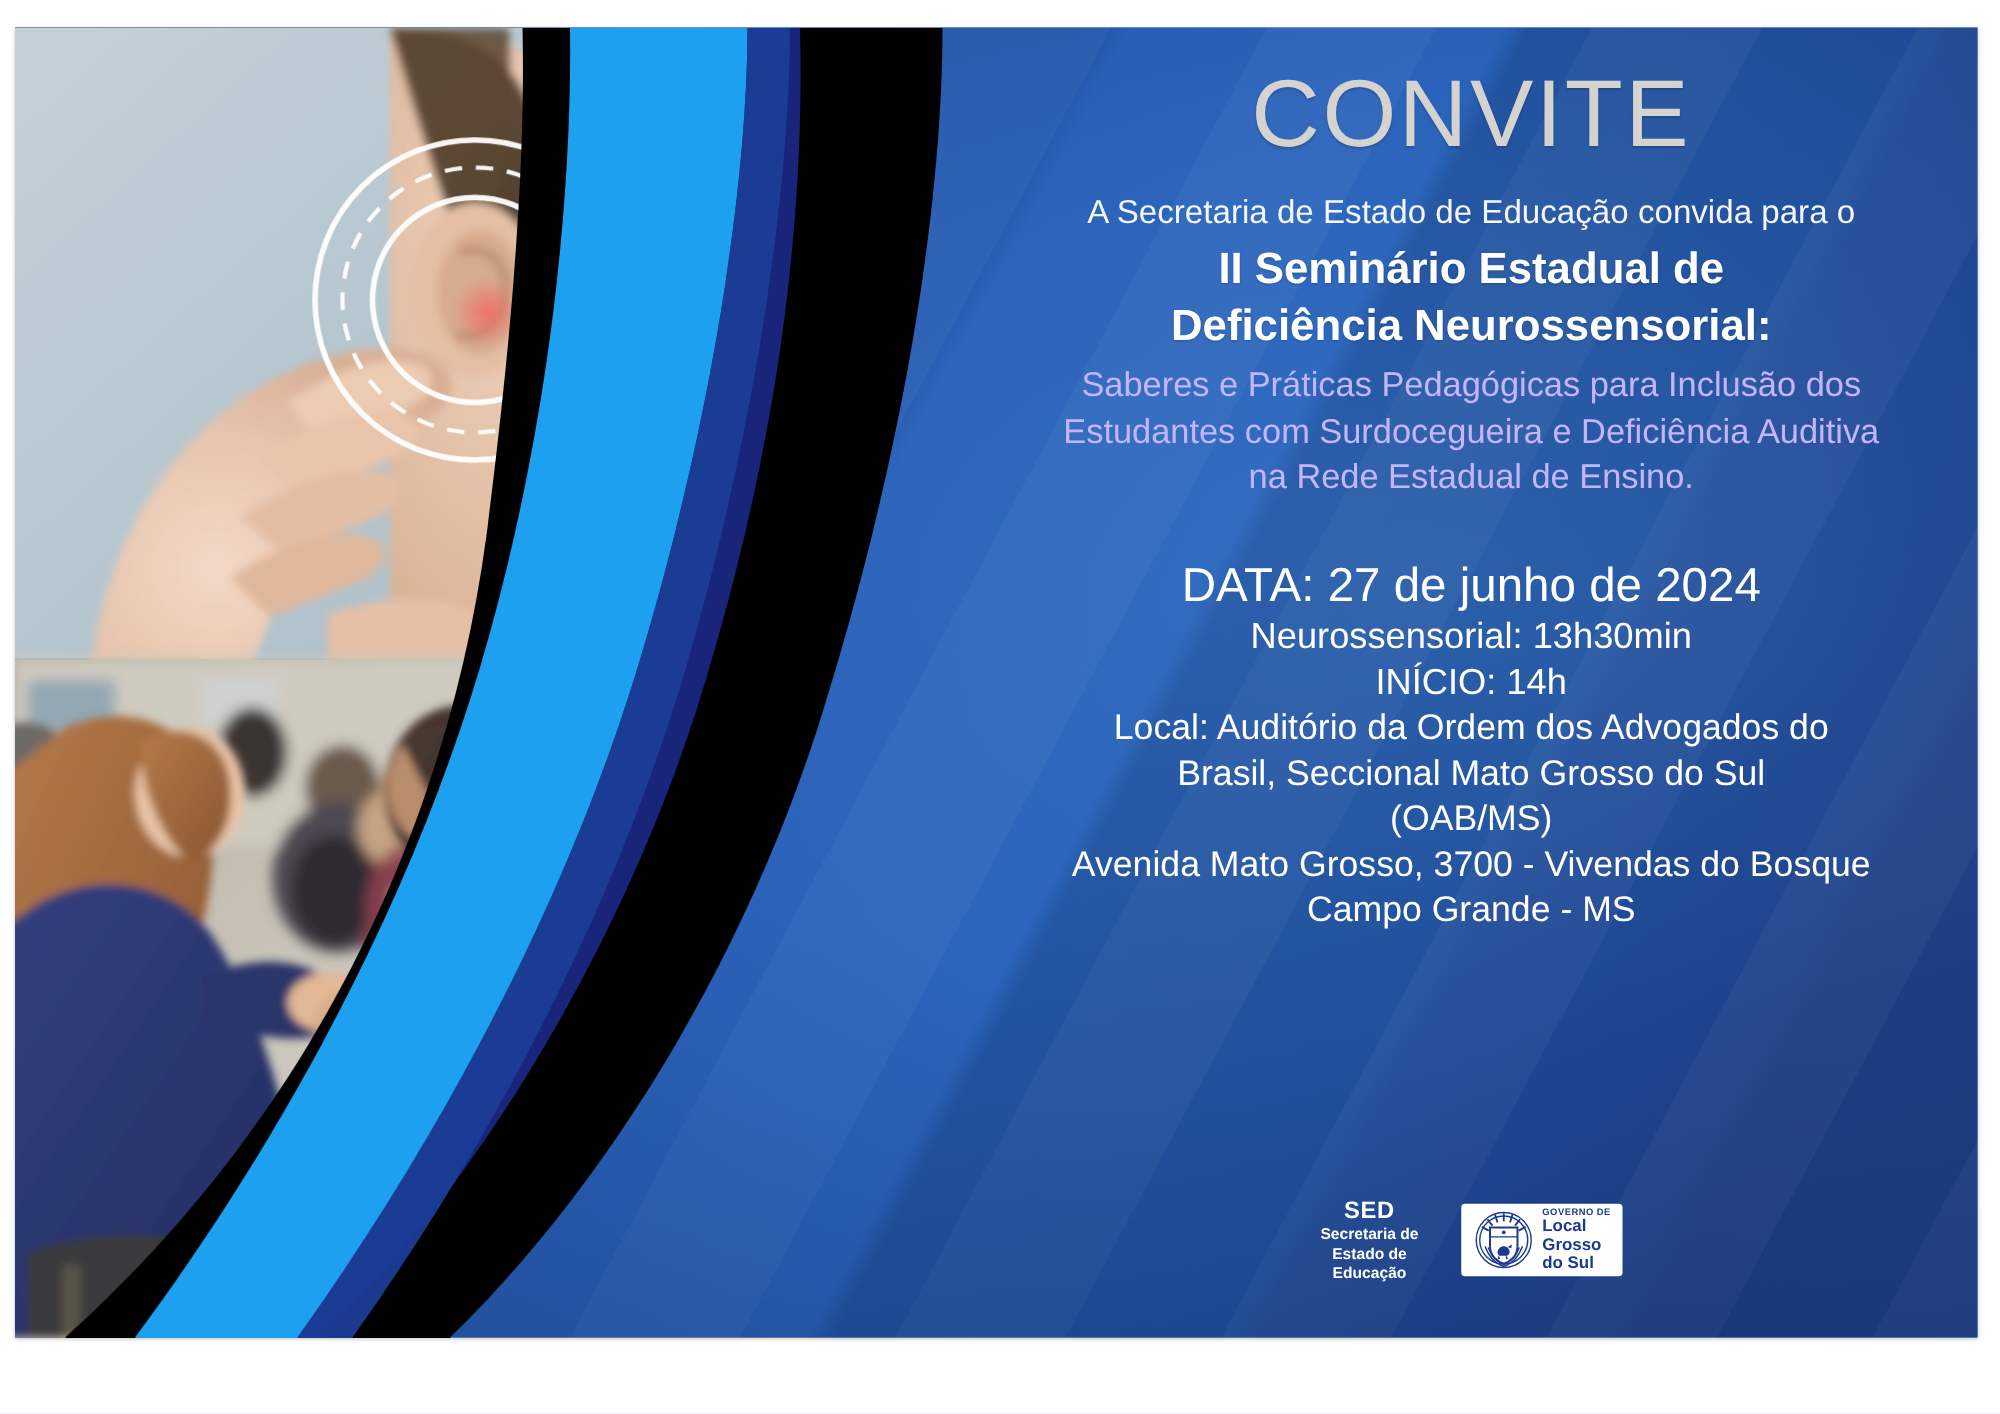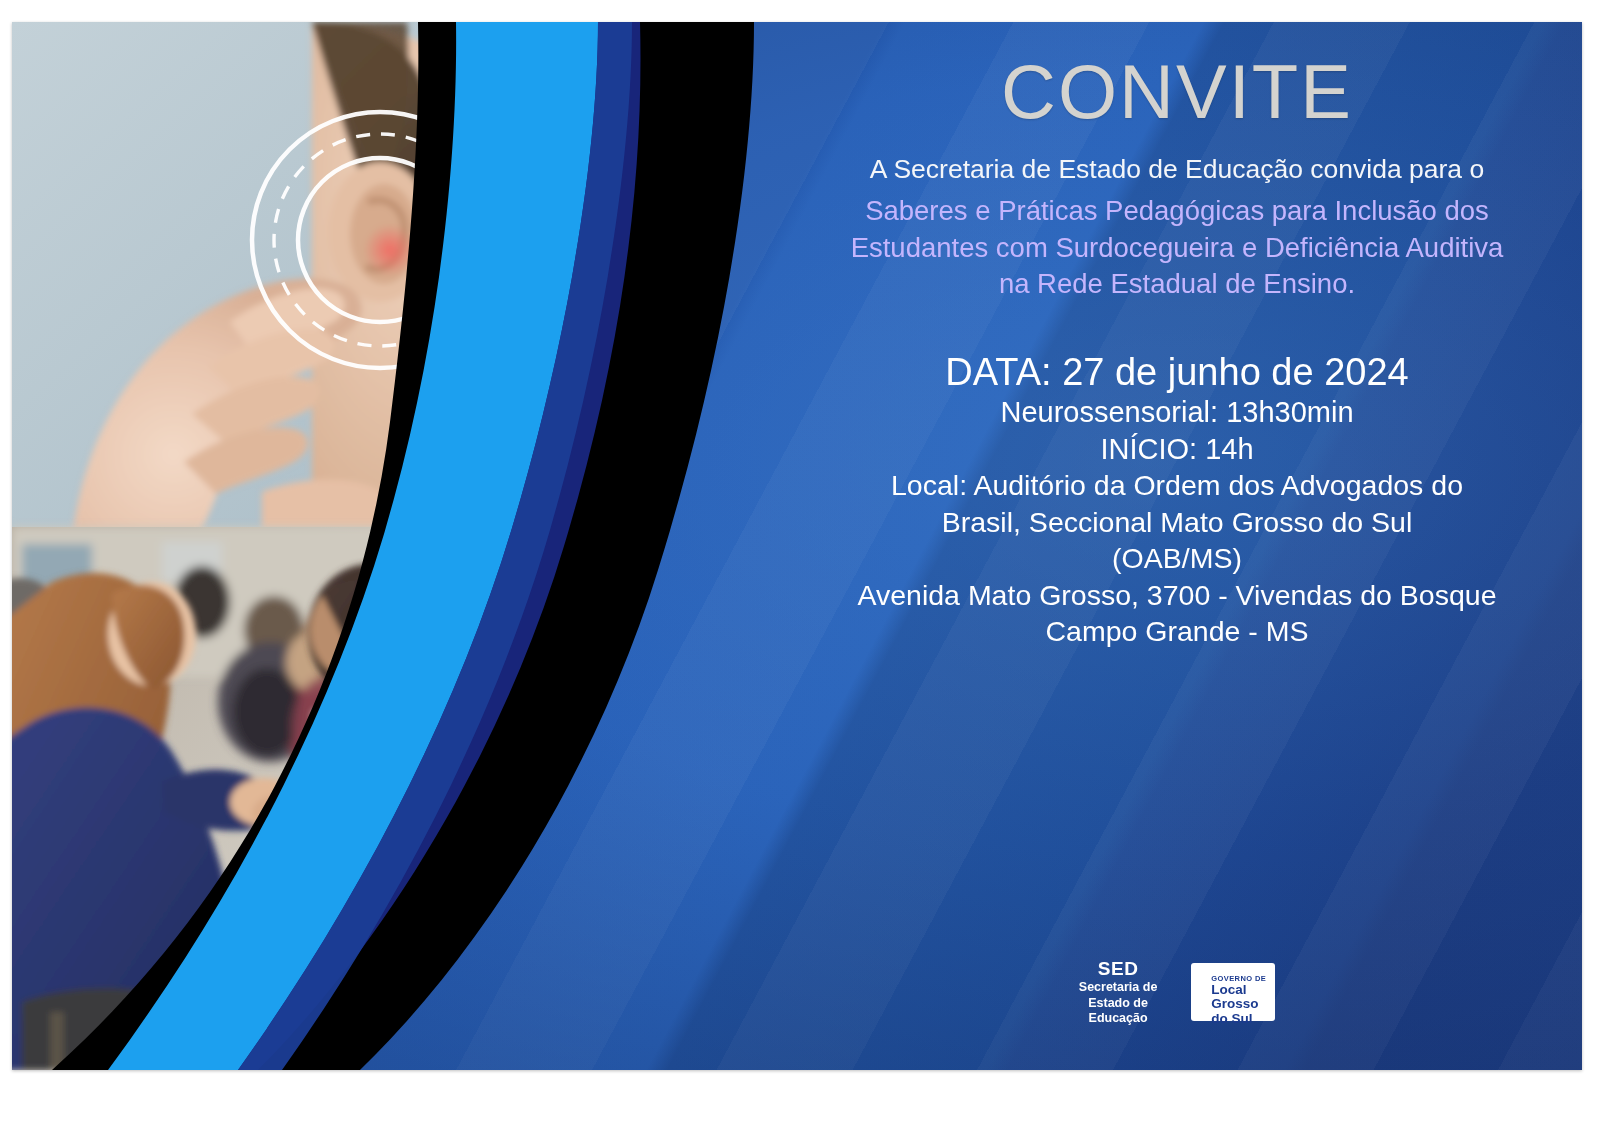--- a/index.html
+++ b/index.html
@@ -161,25 +161,24 @@
     align-items: center; color: #ffffff;
     line-height: 1.22;
   }
   .sed-abbr { font-size: 19px; font-weight: 700; letter-spacing: 0.5px; }
   .sed-line { font-size: 12.5px; font-weight: 600; }
 
   .gov-badge {
     display: flex; align-items: center;
     background: #ffffff;
     border-radius: 3px;
-    padding: 5px 9px 5px 20px;
+    padding: 5px 9px 5px 10px;
     gap: 7px;
     height: 58px;
     box-sizing: border-box;
-    flex-direction: column;
   }
   .gov-crest { width: 48px; height: 50px; display: block; }
   .gov-text { line-height: 1.0; text-align: left; }
   .gov-top {
     font-size: 7.5px; font-weight: 700; letter-spacing: 0.4px;
     color: #1b3a8f; display: block; margin-bottom: 1px;
   }
   .gov-name {
     font-size: 13.5px; font-weight: 700; color: #1b3a8f;
     display: block; line-height: 1.06;
@@ -345,20 +344,24 @@
       </g>
     </svg>
   </div>
 
   <div class="content">
 
     <h1 class="convite">CONVITE</h1>
 
     <div class="intro-line">A Secretaria de Estado de Educação convida para o</div>
 
+    <div class="seminar-title">
+      <div>II Seminário Estadual de</div>
+      <div>Deficiência Neurossensorial:</div>
+    </div>
 
     <div class="subtitle">
       <div>Saberes e Práticas Pedagógicas para Inclusão dos</div>
       <div>Estudantes com Surdocegueira e Deficiência Auditiva</div>
       <div>na Rede Estadual de Ensino.</div>
     </div>
 
     <div class="date-block">
       <div class="date-main">DATA: 27 de junho de 2024</div>
       <div class="date-line">Neurossensorial: 13h30min</div>

